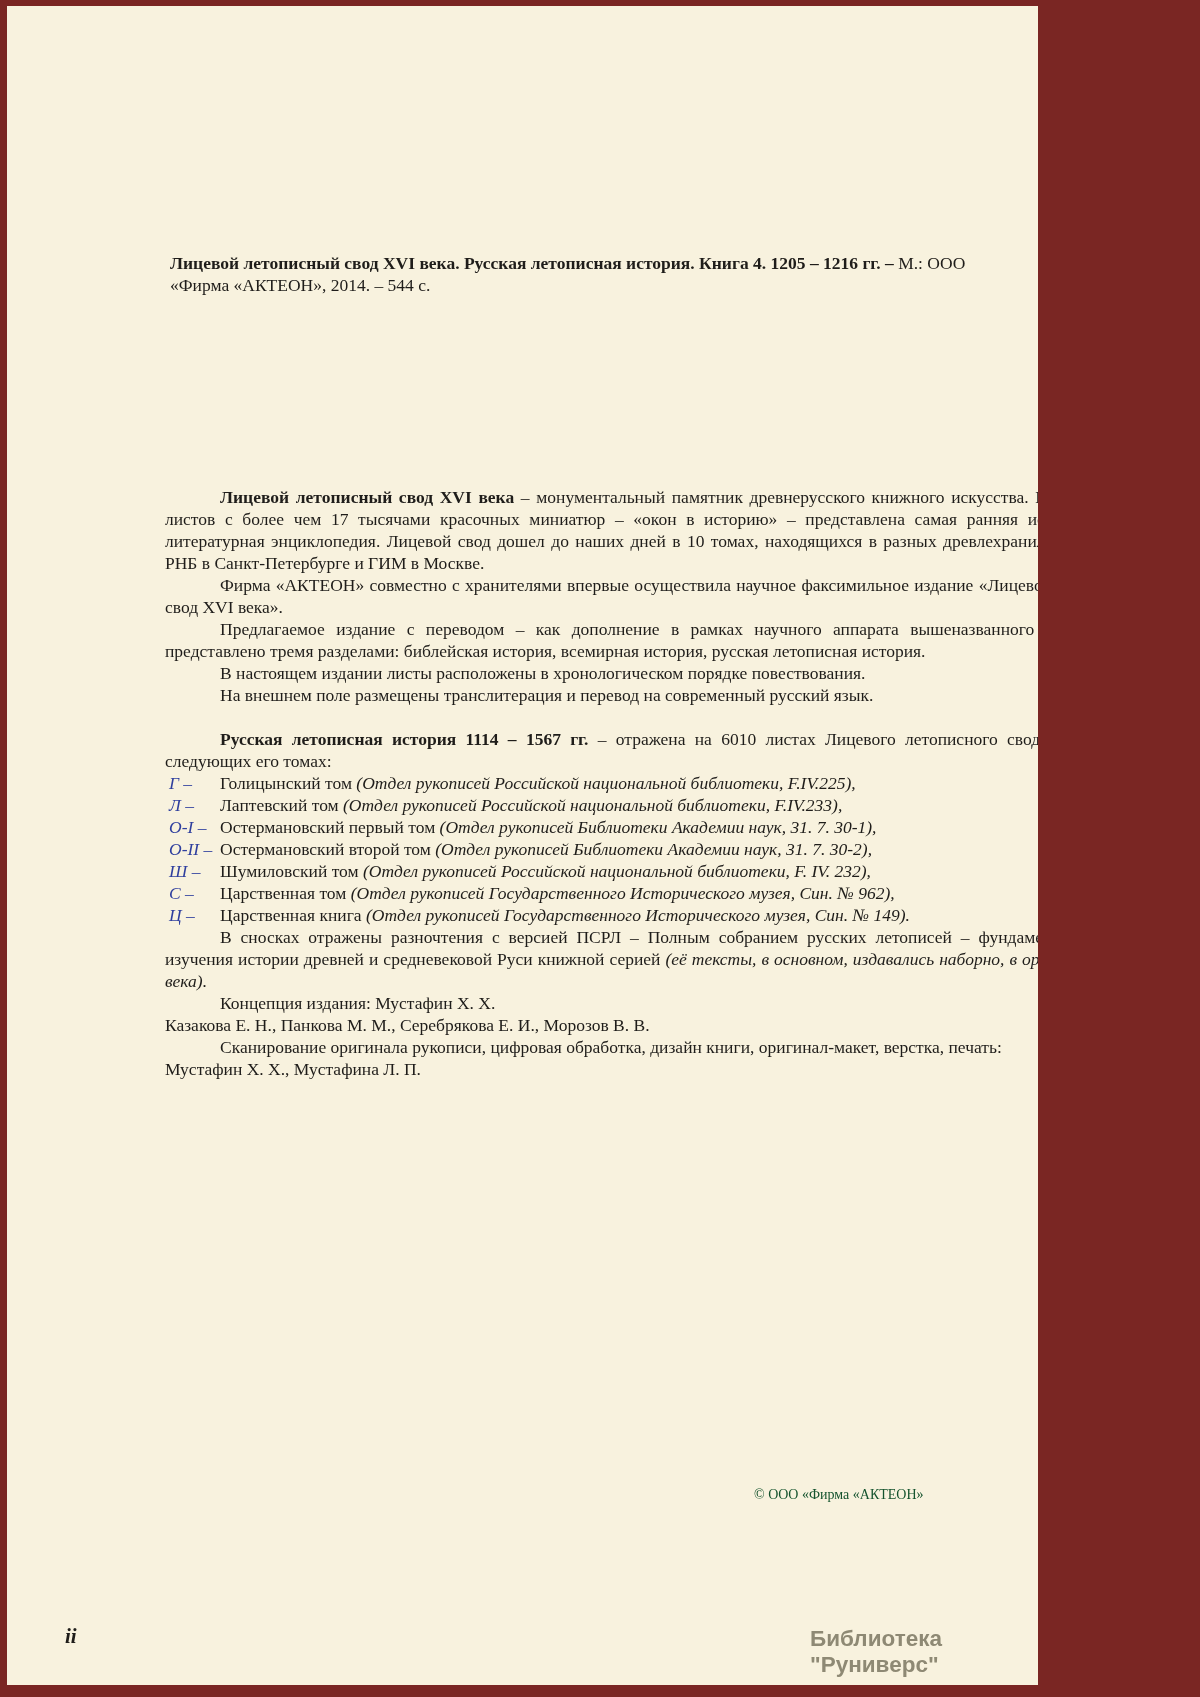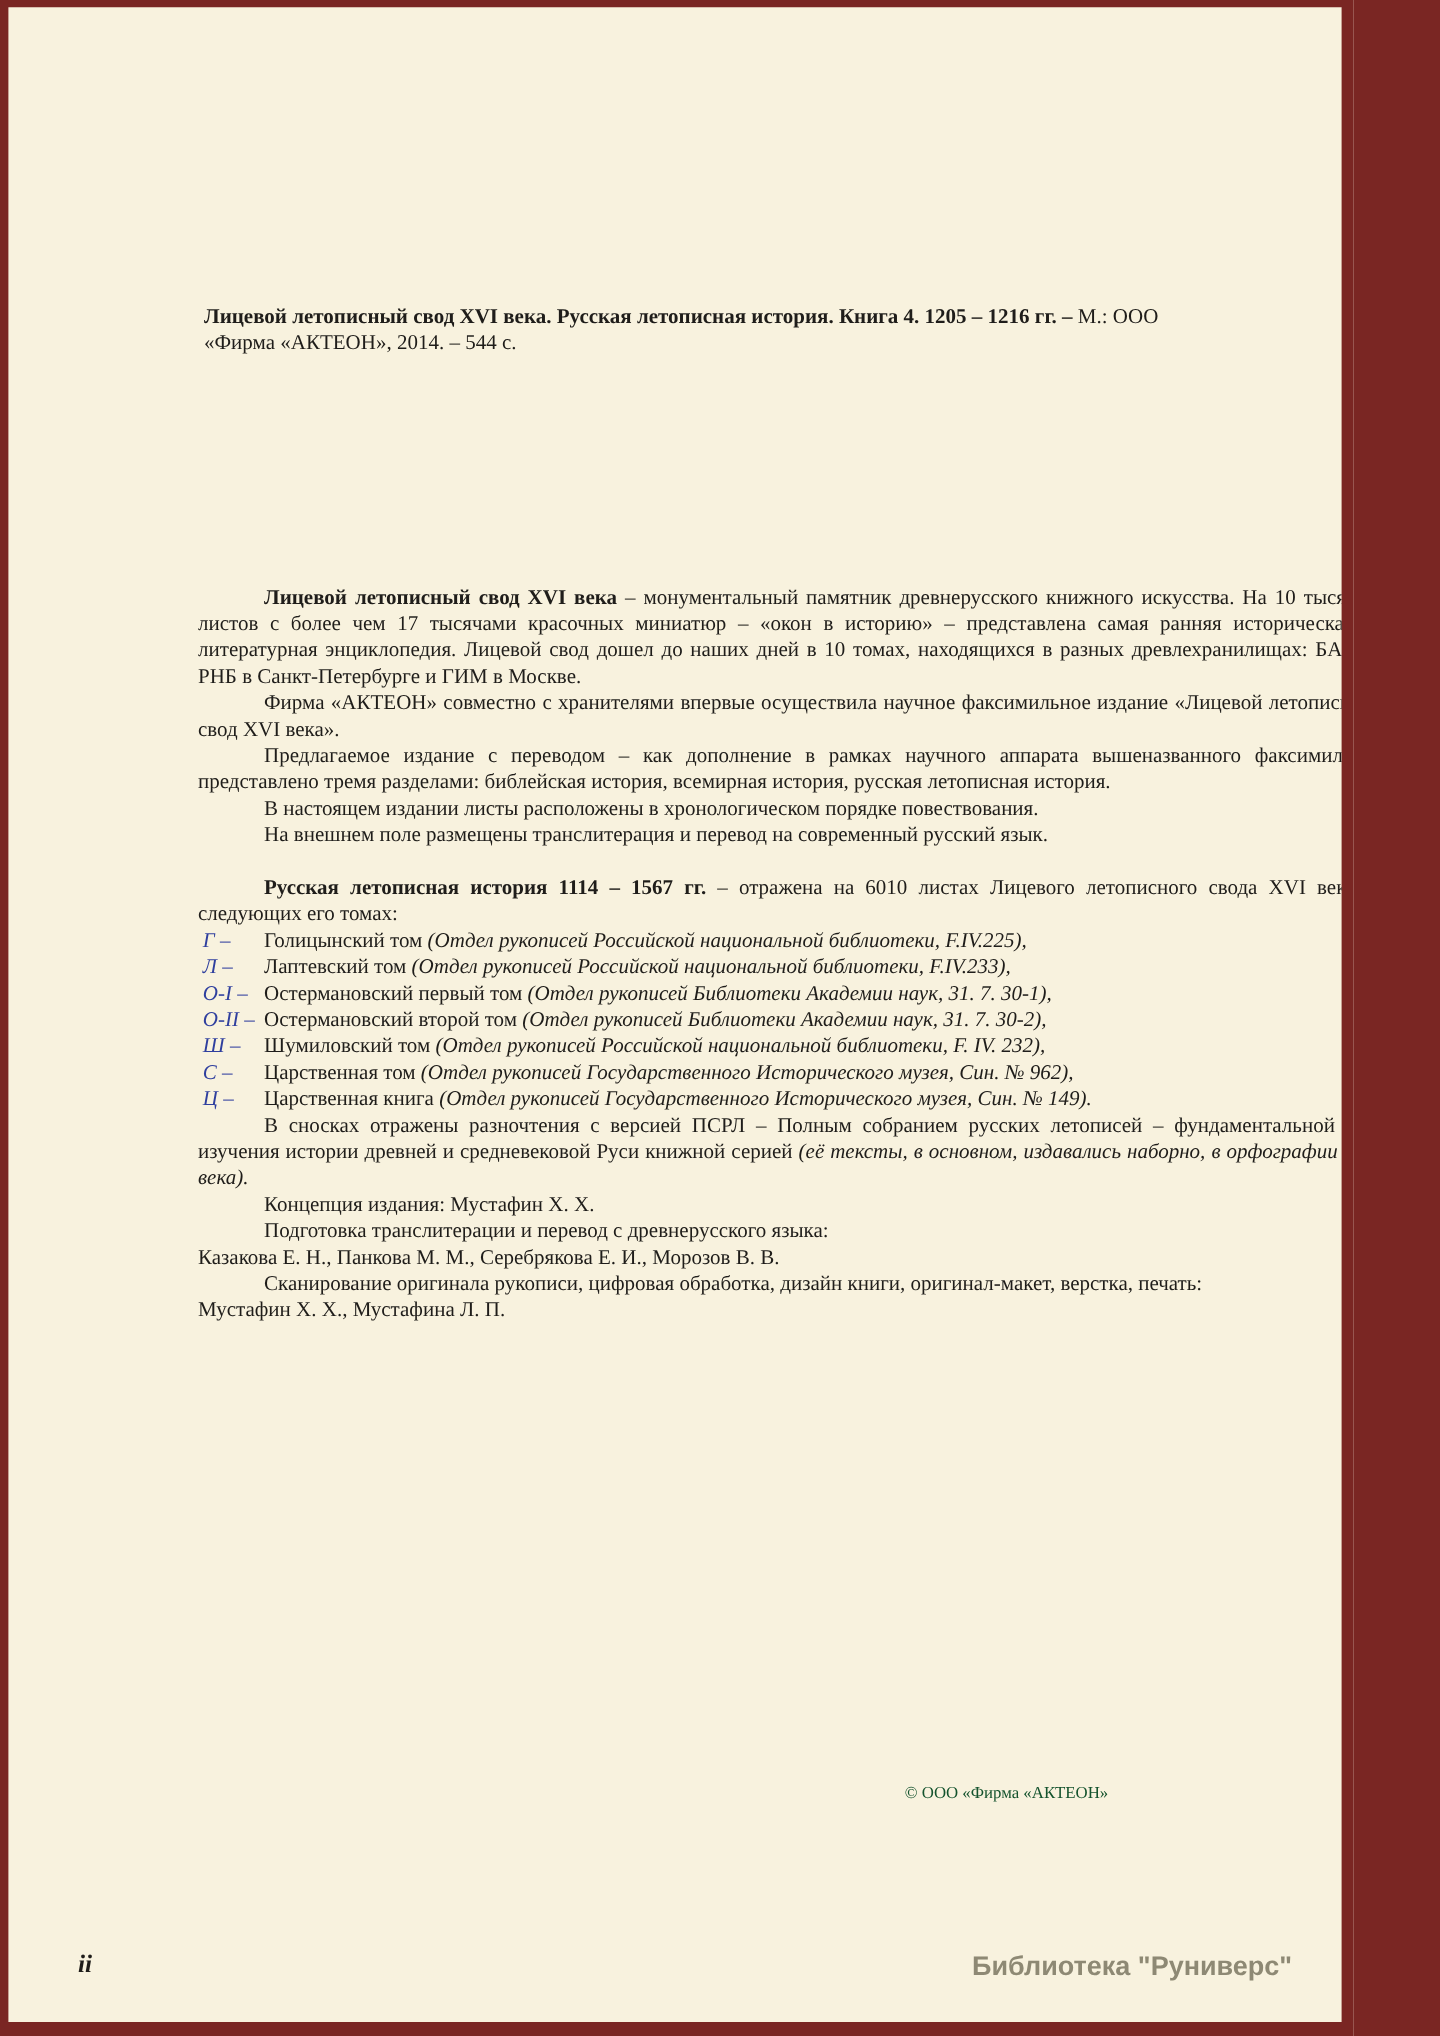--- a/index.html
+++ b/index.html
@@ -5,21 +5,21 @@
   html,body { margin:0; padding:0; }
   body {
     width:1200px; height:1697px;
     background:#7a2623;
     font-family:"Liberation Serif", serif;
     position:relative;
     box-sizing:border-box;
   }
   .page {
     position:absolute; left:0; top:0;
-    width:1128px; height:1697px;
+    width:1048px; height:1697px;
     box-sizing:border-box;
     border:solid #7a2623;
     border-width:6px 10px 12px 7px;
     background:#f8f2de;
     color:#1f1d1a;
     overflow:hidden;
   }
   .citation {
     position:absolute; left:163px; top:246px;
     width:830px;
@@ -89,21 +89,20 @@
       <li class="vol"><span class="letter">О-II –</span><span>Остермановский второй том </span><span class="i">(Отдел рукописей Библиотеки Академии наук, 31. 7. 30-2),</span></li>
       <li class="vol"><span class="letter">Ш –</span><span>Шумиловский том </span><span class="i">(Отдел рукописей Российской национальной библиотеки, F. IV. 232),</span></li>
       <li class="vol"><span class="letter">С –</span><span>Царственная том </span><span class="i">(Отдел рукописей Государственного Исторического музея, Син. № 962),</span></li>
       <li class="vol"><span class="letter">Ц –</span><span>Царственная книга </span><span class="i">(Отдел рукописей Государственного Исторического музея, Син. № 149).</span></li>
     </ul>
 
     <p><span>В сносках отражены разночтения с версией ПСРЛ – Полным собранием русских летописей – фундаментальной для изучения истории древней и средневековой Руси книжной серией </span><span class="i">(её тексты, в основном, издавались наборно, в орфографии XIX века).</span></p>
 
     <p class="noj credit">Концепция издания: Мустафин Х. Х.</p>
 
-    <p class="noj credit">Подготовка транслитерации и перевод с древнерусского языка:</p>
     <p class="noj" style="text-indent:0;">Казакова Е. Н., Панкова М. М., Серебрякова Е. И., Морозов В. В.</p>
 
     <p class="noj credit">Сканирование оригинала рукописи, цифровая обработка, дизайн книги, оригинал-макет, верстка, печать:</p>
     <p class="noj" style="text-indent:0;">Мустафин Х. Х., Мустафина Л. П.</p>
 
   </div>
 
   <div class="copyright">© ООО «Фирма «АКТЕОН»</div>
 
   <div class="pagenum">ii</div>

